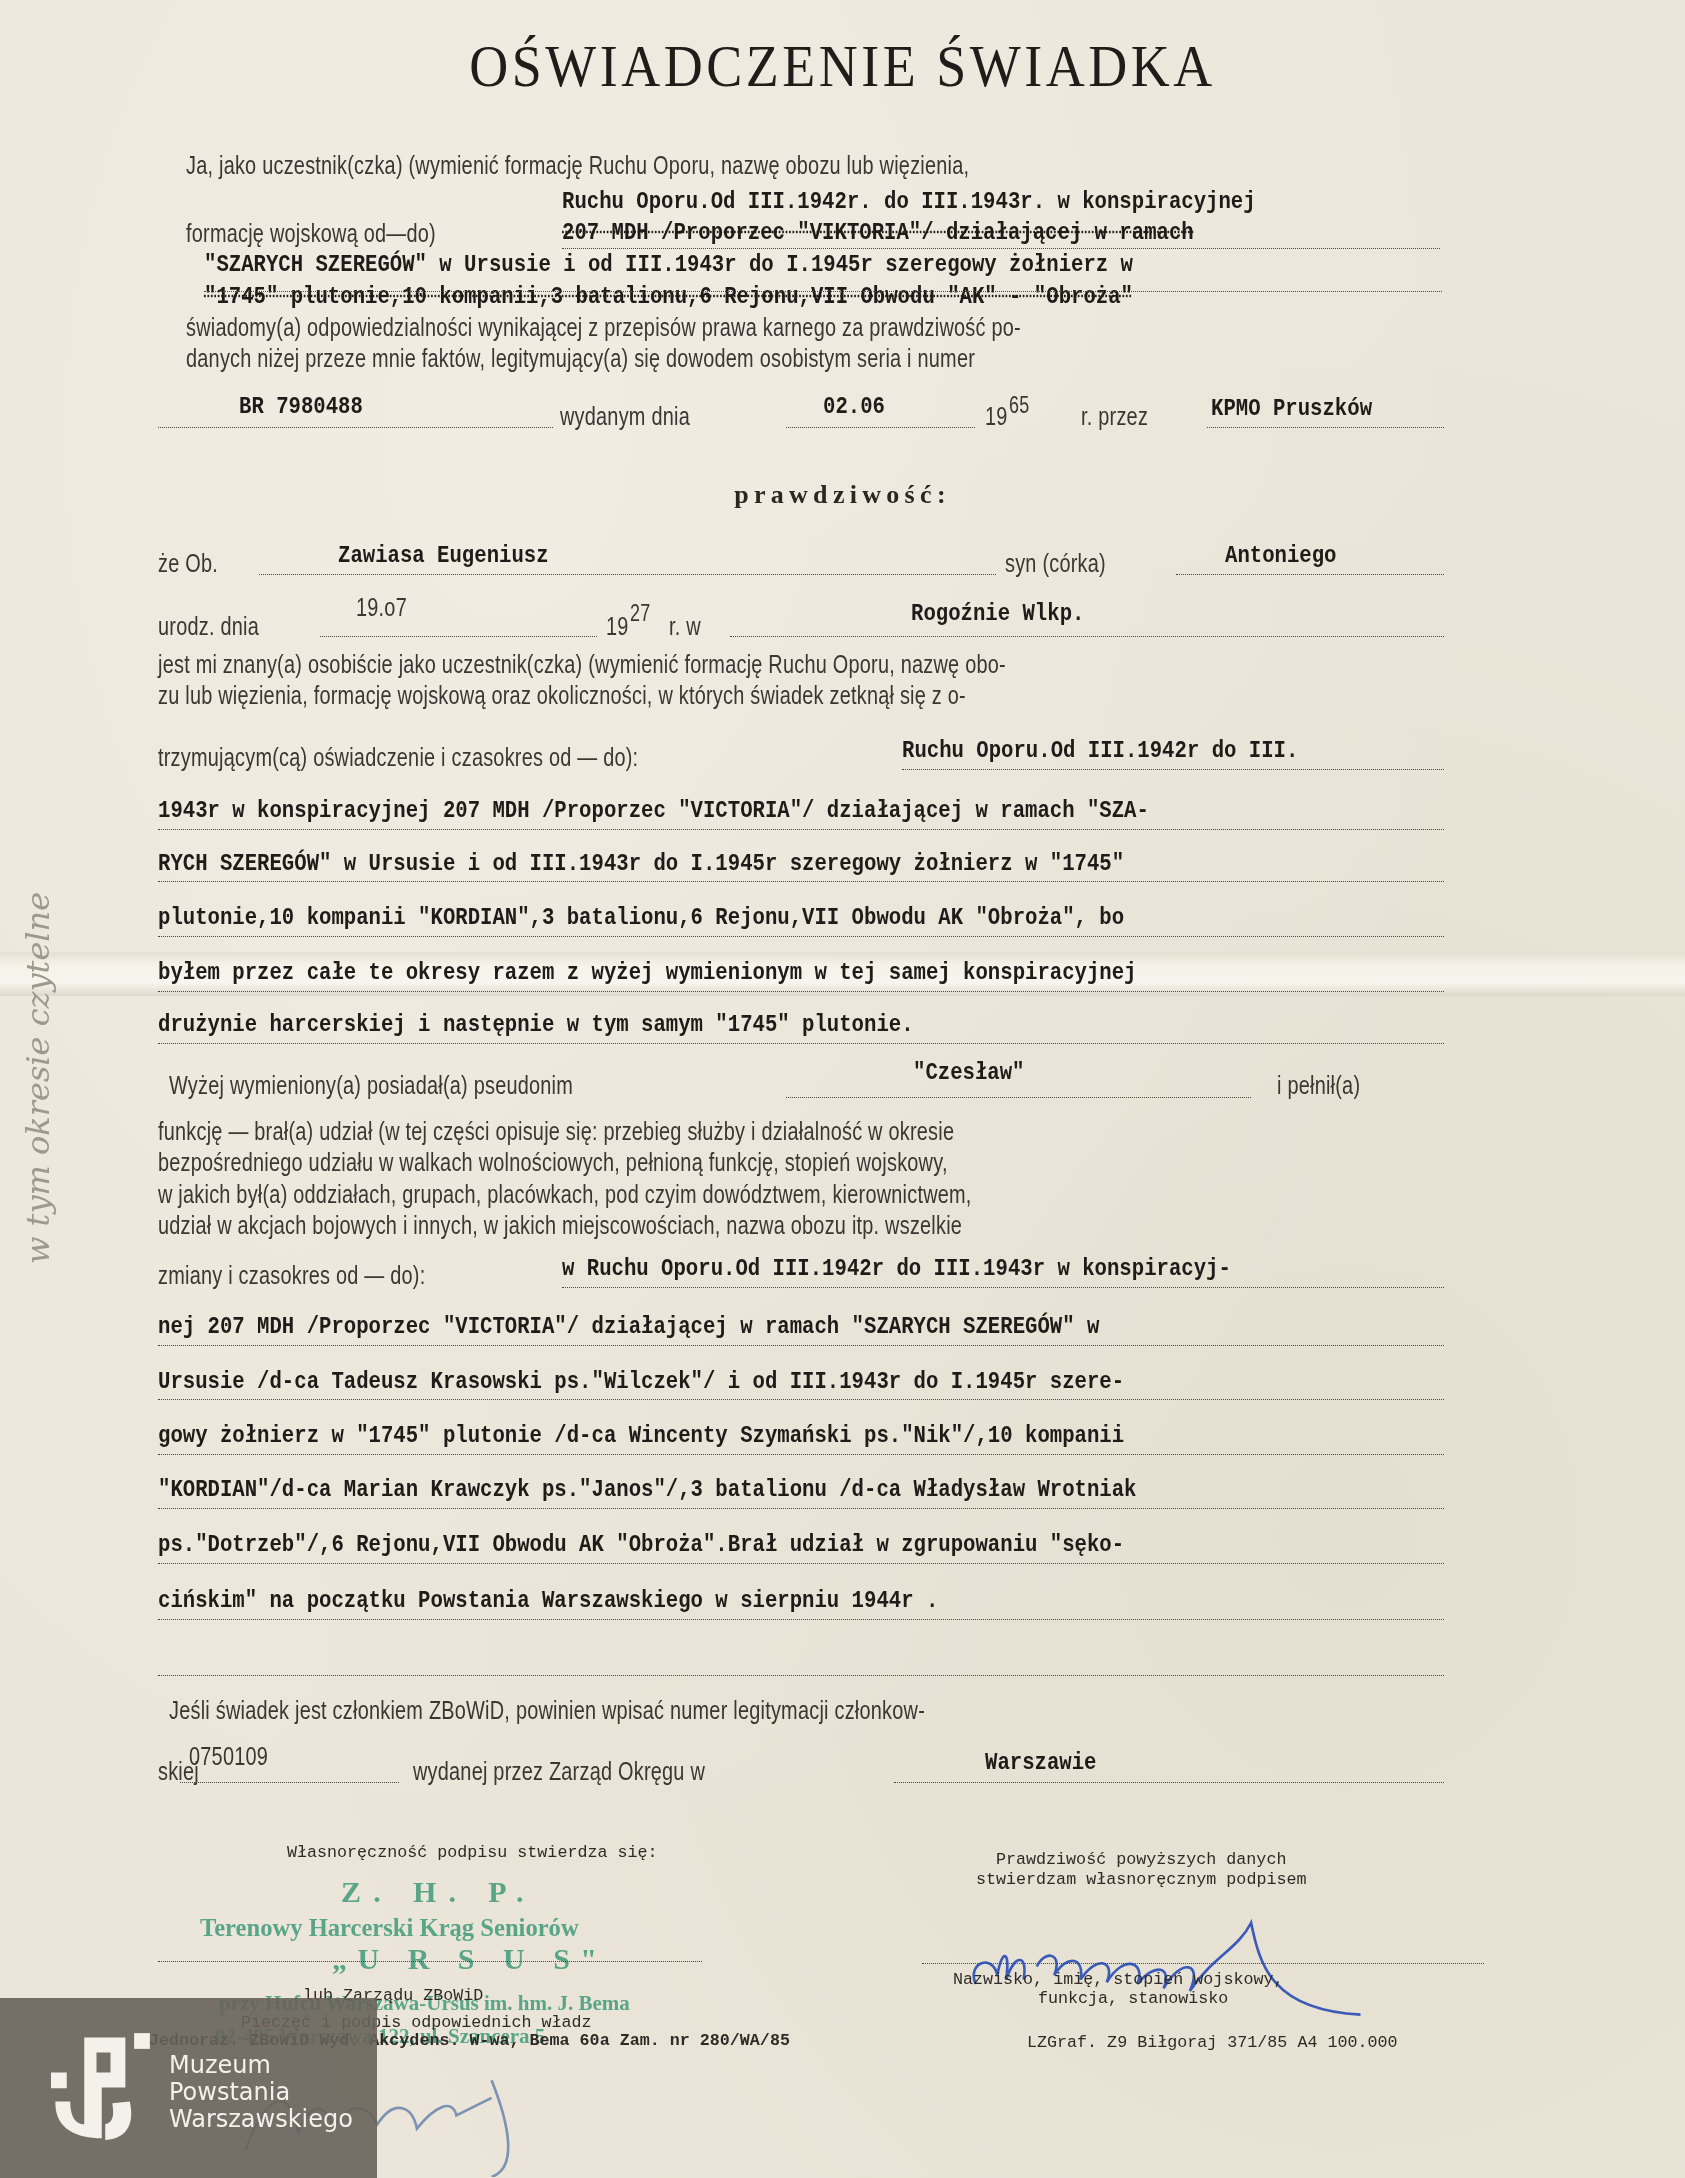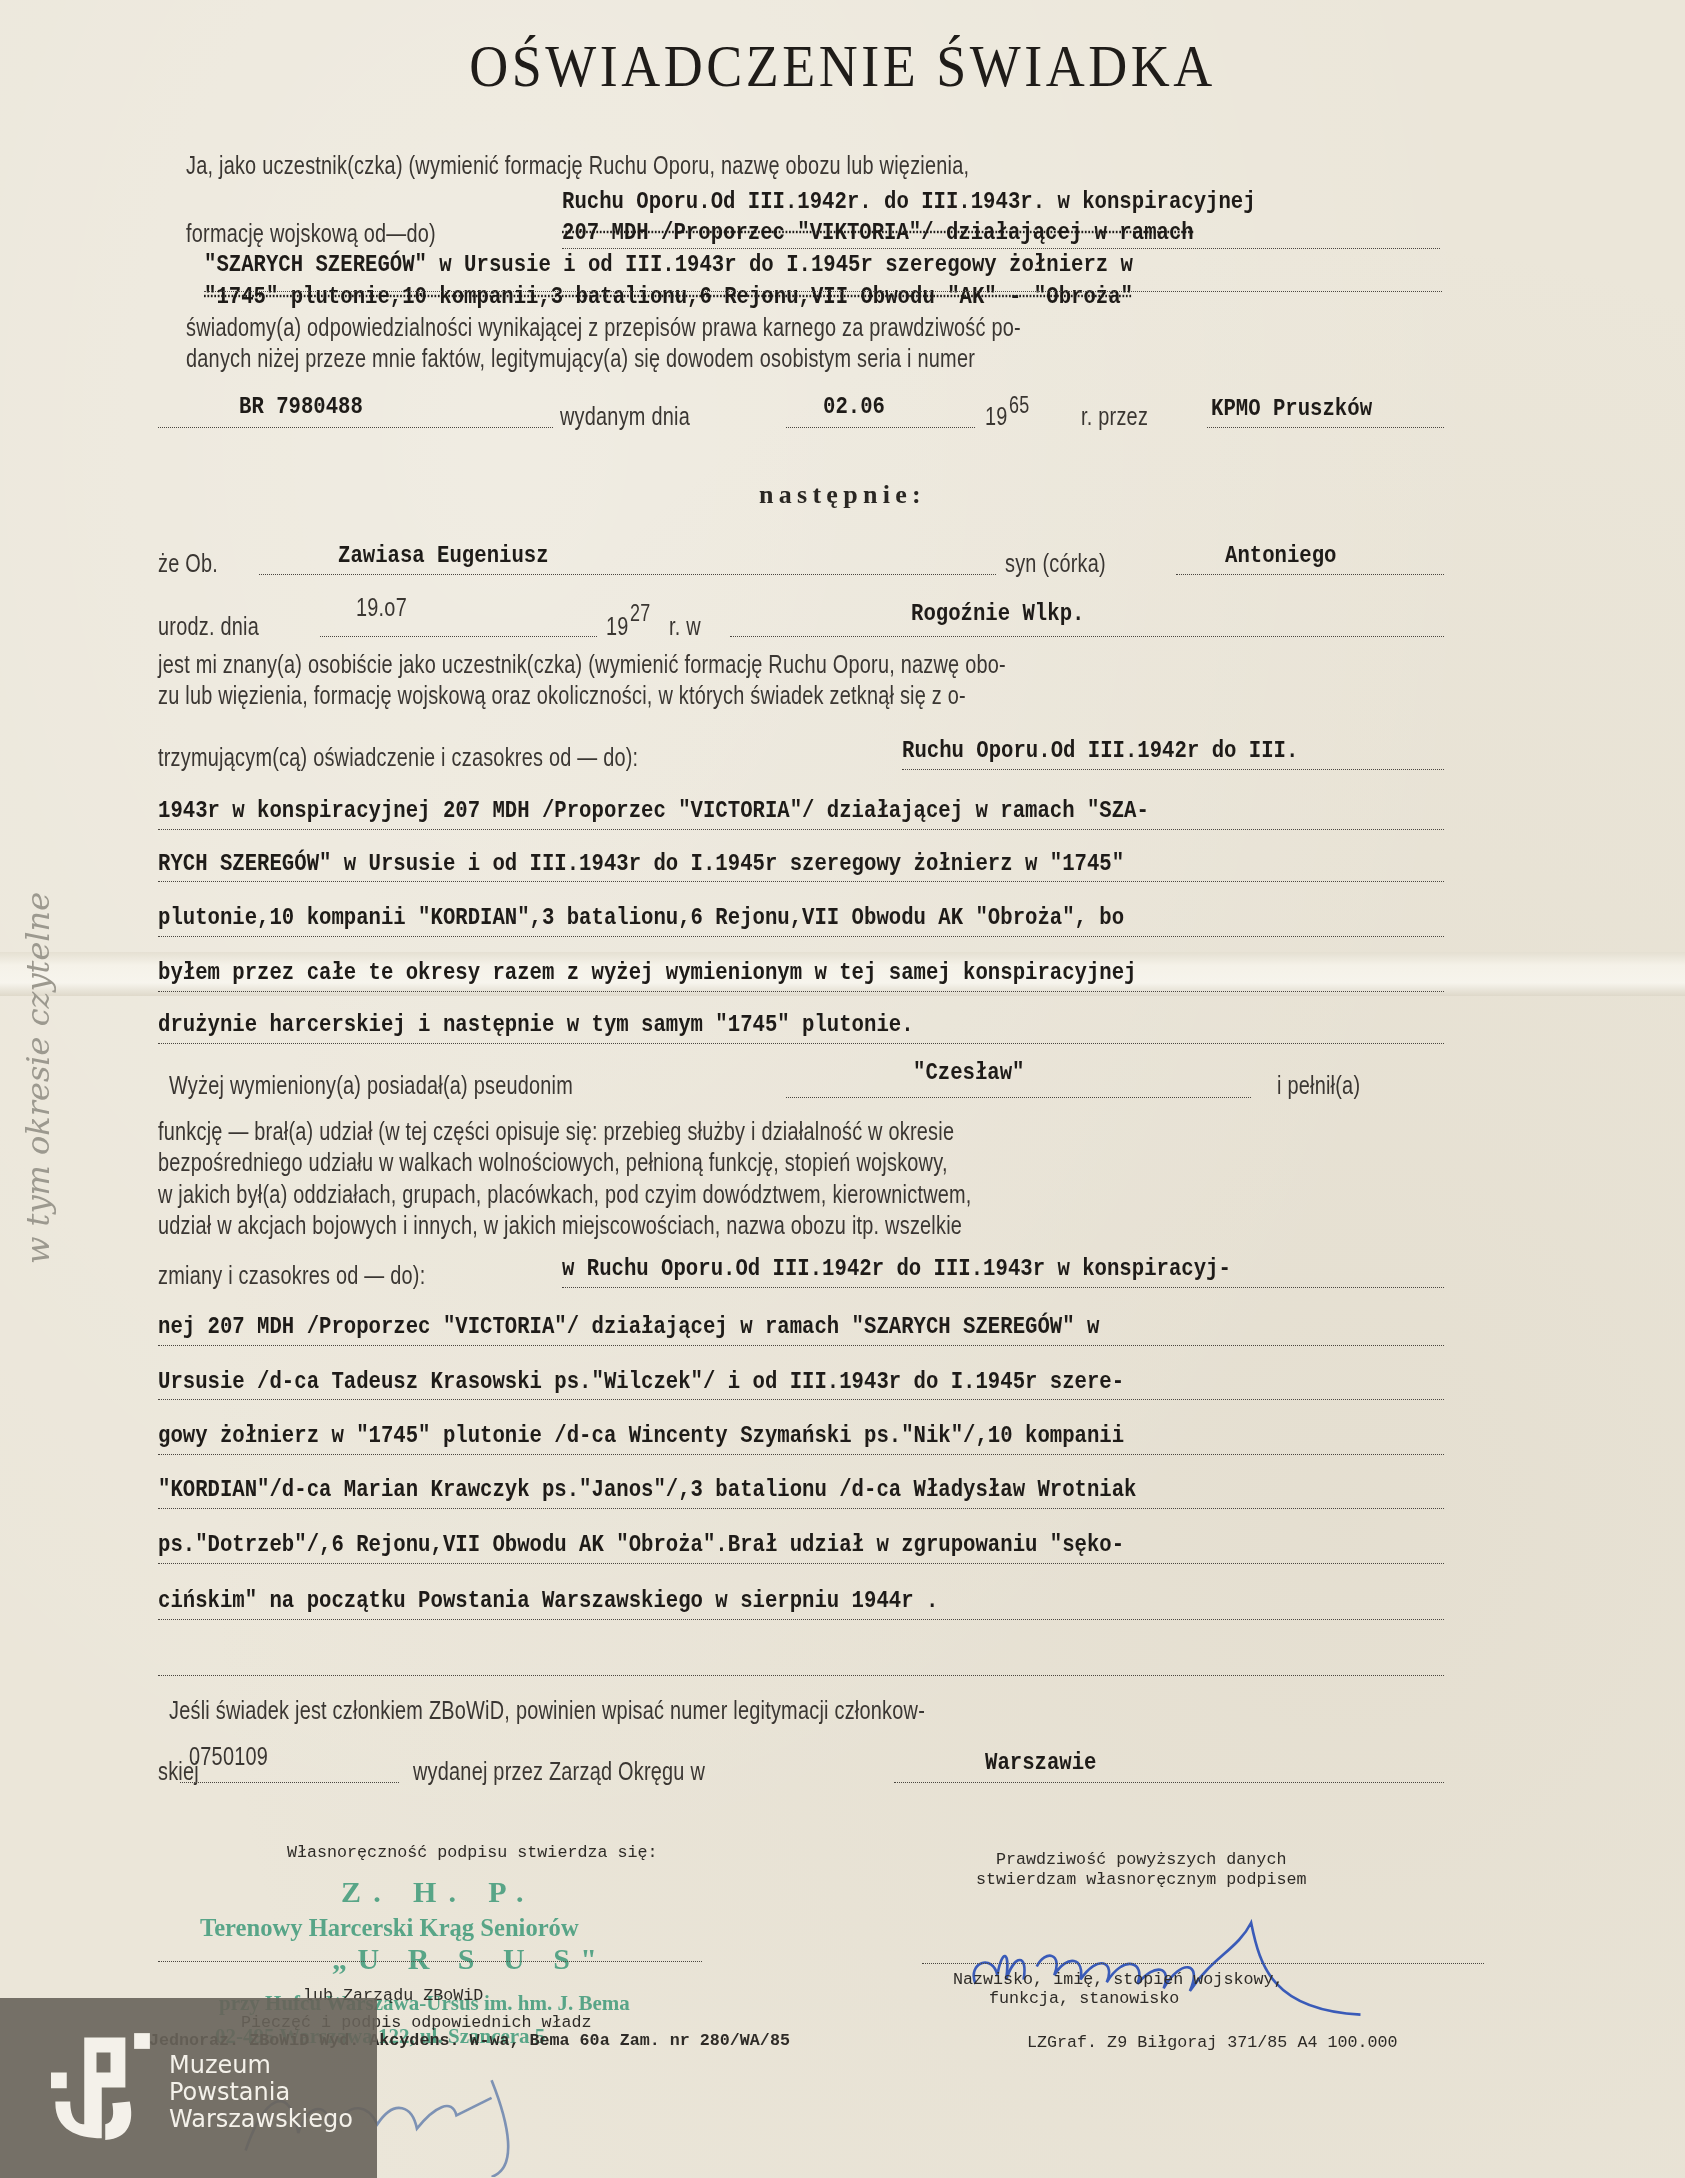--- a/index.html
+++ b/index.html
@@ -71,21 +71,21 @@
 <div class="dotline" style="left:158px; width:395px; top:427px;"></div>
 <div class="line printed" style="left:560px; top:402px;">wydanym dnia</div>
 <div class="line typed" style="left:823px; top:393px;">02.06</div>
 <div class="dotline" style="left:786px; width:189px; top:427px;"></div>
 <div class="line printed" style="left:985px; top:402px;">19</div>
 <div class="line printed" style="left:1009px; top:392px; font-size:23px;">65</div>
 <div class="line printed" style="left:1081px; top:402px;">r. przez</div>
 <div class="line typed" style="left:1211px; top:395px;">KPMO Pruszków</div>
 <div class="dotline" style="left:1207px; width:237px; top:427px;"></div>
 
-<div class="center-word">następnie:</div>
+<div class="center-word">prawdziwość:</div>
 
 <div class="line printed" style="left:158px; top:549px;">że Ob.</div>
 <div class="line typed" style="left:338px; top:542px;">Zawiasa Eugeniusz</div>
 <div class="dotline" style="left:259px; width:737px; top:574px;"></div>
 <div class="line printed" style="left:1005px; top:549px;">syn (córka)</div>
 <div class="line typed" style="left:1225px; top:542px;">Antoniego</div>
 <div class="dotline" style="left:1176px; width:268px; top:574px;"></div>
 
 <div class="line printed" style="left:158px; top:612px;">urodz. dnia</div>
 <div class="line printed" style="left:356px; top:593px;">19.o7</div>
@@ -161,21 +161,21 @@
   <path d="M20 120 C40 60, 70 40, 80 100 C90 70, 110 60, 120 95 C140 60, 160 70, 170 90 C190 60, 210 70, 215 95 C235 70, 255 60, 260 80 L300 60 M300 40 C320 90, 330 140, 300 150" fill="none" stroke="#5876a8" stroke-width="3" opacity="0.75"></path>
 </svg>
 
 <div class="small" style="left:996px; top:1850px;">Prawdziwość powyższych danych</div>
 <div class="small" style="left:976px; top:1870px;">stwierdzam własnoręcznym podpisem</div>
 <svg class="sig" style="left:957px; top:1914px;" width="527" height="105" viewBox="0 0 600 120">
   <path d="M20 80 C10 55, 40 45, 45 70 C50 40, 60 40, 55 75 C65 45, 80 45, 75 75 M90 60 C100 40, 120 45, 110 70 C125 45, 145 50, 140 75 C160 45, 180 55, 170 78 C190 45, 215 55, 205 80 C225 55, 245 60, 235 85 C255 50, 280 55, 265 88 C290 50, 320 40, 335 10 C345 60, 360 110, 460 115" fill="none" stroke="#3a5bb8" stroke-width="3"></path>
 </svg>
 <div class="dotline" style="left:922px; width:562px; top:1963px;"></div>
 <div class="small" style="left:953px; top:1970px;">Nazwisko, imię, stopień wojskowy,</div>
-<div class="small" style="left:989px; top:1989px;">funkcja, stanowisko</div>
+<div class="small" style="left:1038px; top:1989px;">funkcja, stanowisko</div>
 <div class="small" style="left:1027px; top:2033px;">LZGraf. Z9 Biłgoraj 371/85 A4 100.000</div>
 
 <div class="margin-note">w tym okresie czytelne</div>
 
 <div class="logo-box">
   <svg style="position:absolute; left:51px; top:35px;" width="105" height="114" viewBox="0 0 120 130">
     <rect x="0" y="45" width="18" height="18" fill="#f4f1ea"></rect>
     <rect x="95" y="0" width="18" height="18" fill="#f4f1ea"></rect>
     <path d="M28 5 L85 5 L85 62 L58 62 L58 120 C30 120, 5 110, 5 80 L5 78 L22 78 C22 98, 30 104, 38 104 L38 5 Z M52 22 L52 45 L68 45 L68 22 Z" fill="#f4f1ea"></path>
     <path d="M70 80 L90 78 C95 100, 90 120, 62 122 L62 104 C72 102, 72 92, 70 80 Z" fill="#f4f1ea"></path>

